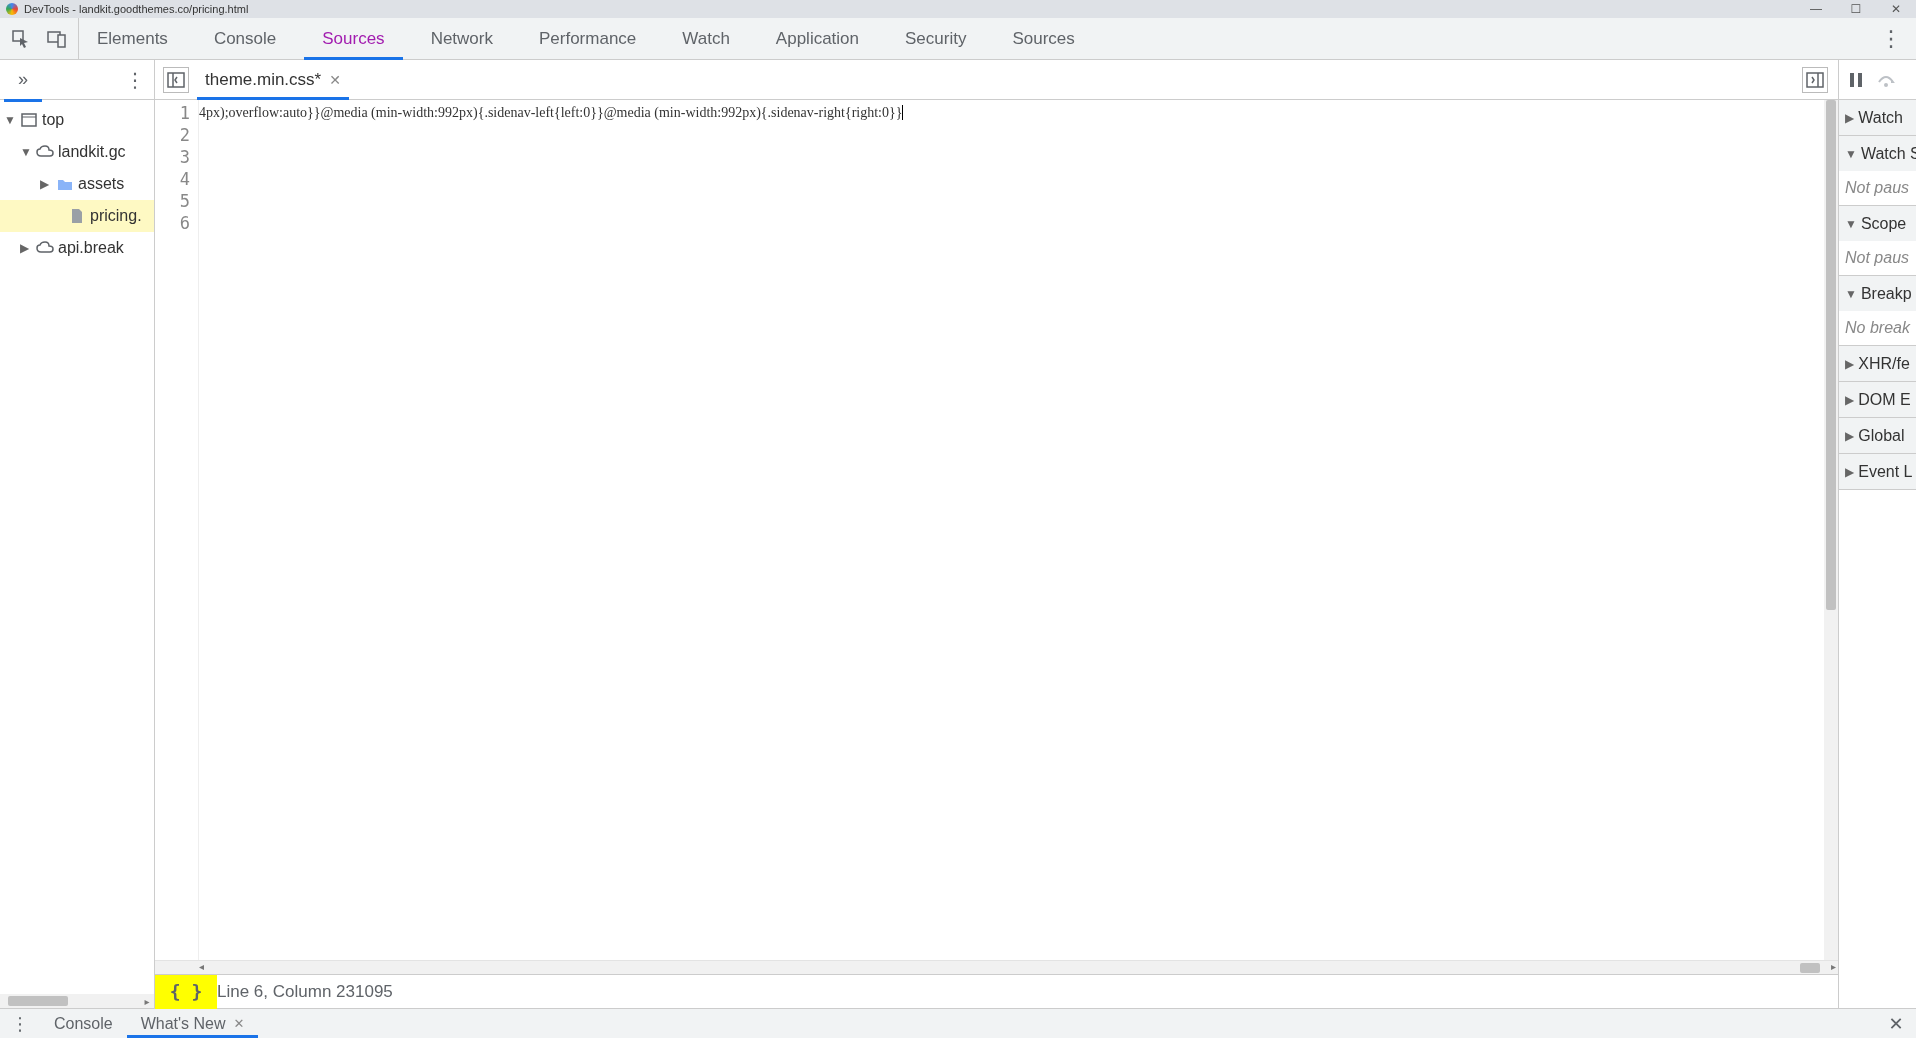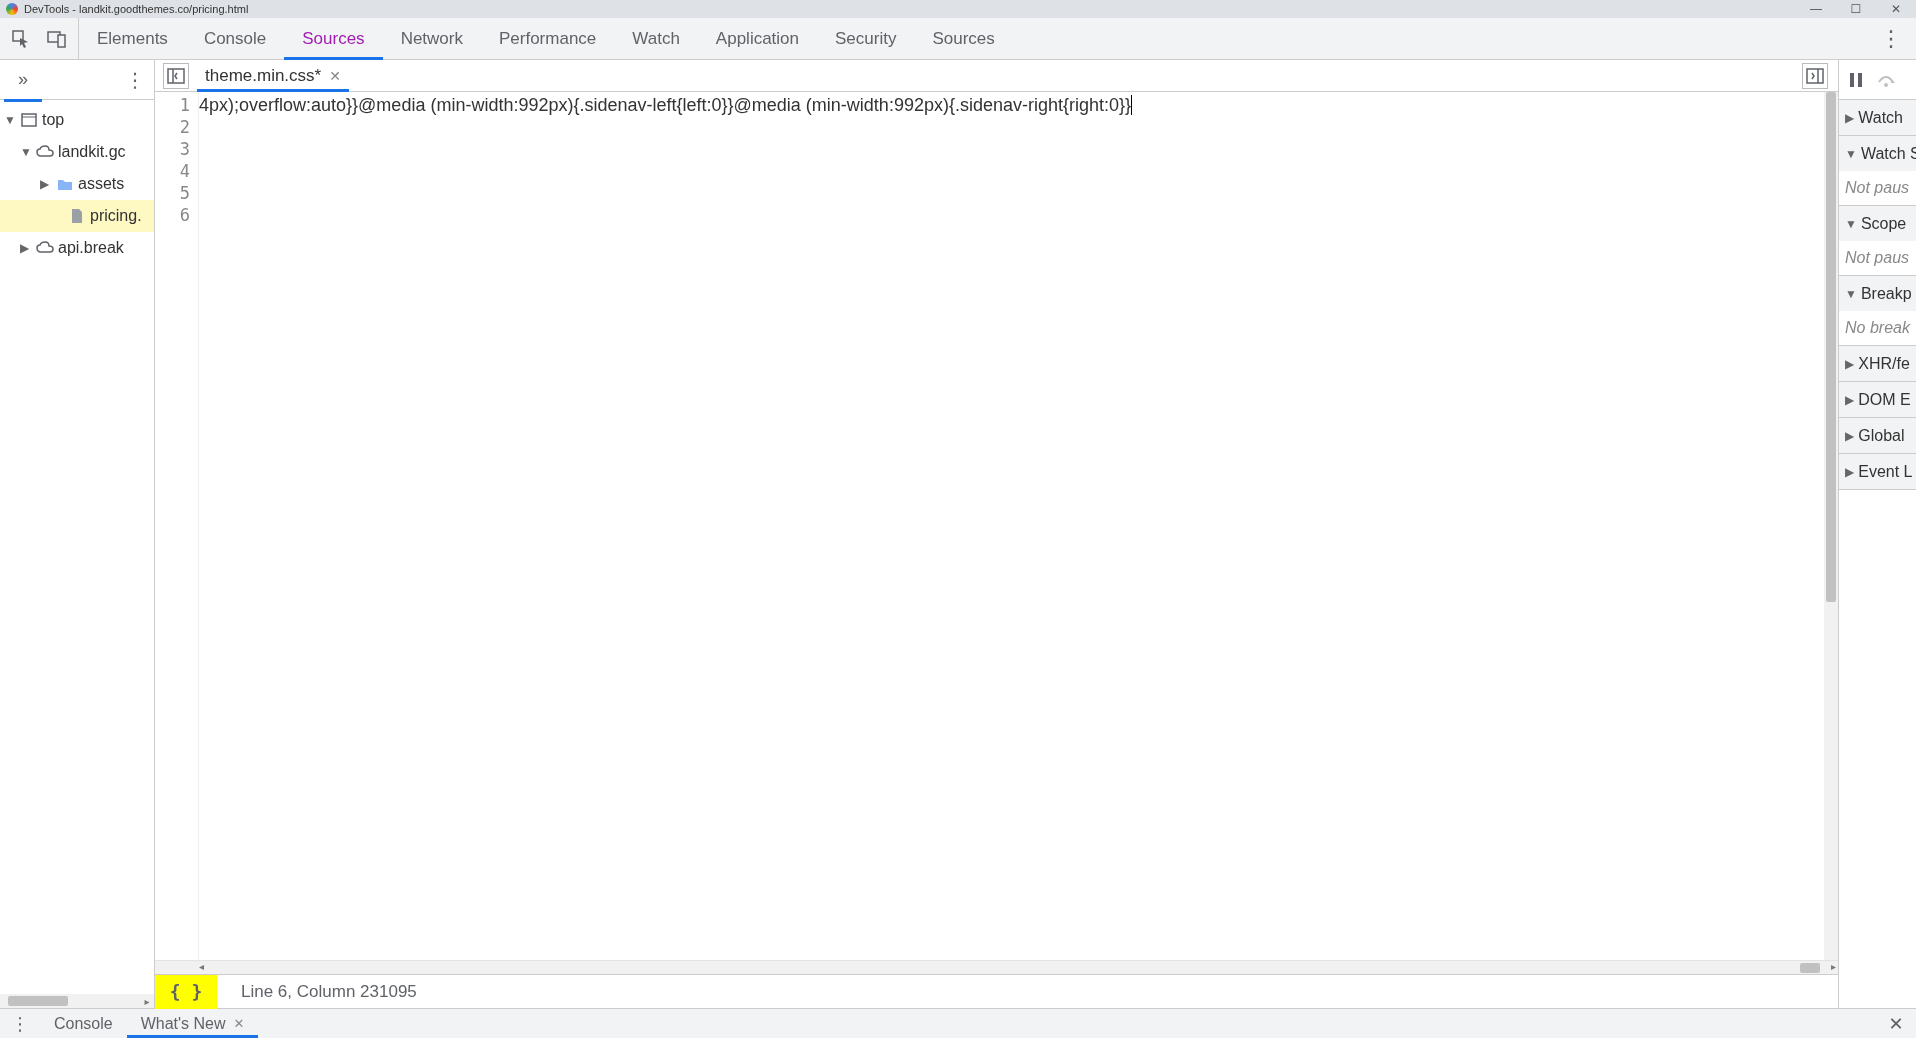--- a/index.html
+++ b/index.html
@@ -7,21 +7,21 @@
   
   
   .titlebar { height: 18px; background: #dee1e6; display: flex; align-items: center; padding: 0 6px; font-size: 11px; color: #333; position: relative; }
   .titlebar .favicon { width: 12px; height: 12px; border-radius: 50%; background: conic-gradient(#4285f4, #ea4335, #fbbc05, #34a853, #4285f4); margin-right: 6px; }
   .titlebar .win-controls { position: absolute; right: 0; top: 0; display: flex; height: 18px; }
   .titlebar .win-controls div { width: 40px; display: flex; align-items: center; justify-content: center; font-size: 12px; color: #555; }
   
   
   .main-toolbar { height: 42px; background: #f1f3f4; border-bottom: 1px solid #ccc; display: flex; align-items: stretch; }
   .main-toolbar .left-icons { display: flex; align-items: center; padding: 0 10px; gap: 14px; border-right: 1px solid #ccc; }
-  .main-toolbar .tabs { display: flex; align-items: stretch; }
+  .main-toolbar .tabs { display: flex; align-items: stretch; gap: 10px; }
   .main-toolbar .tab { display: flex; align-items: center; padding: 0 18px; font-size: 17px; color: #5f6368; cursor: pointer; position: relative; }
   .main-toolbar .tab.active { color: #a21caf; }
   .main-toolbar .tab.active::after { content: ""; position: absolute; bottom: -1px; left: 0; right: 0; height: 3px; background: #1a73e8; }
   .main-toolbar .right-icons { margin-left: auto; display: flex; align-items: center; padding-right: 14px; }
   
   .icon-btn { width: 22px; height: 22px; display: flex; align-items: center; justify-content: center; color: #5f6368; }
   
   
   .workspace { display: flex; height: calc(100% - 18px - 42px - 30px); }
   
@@ -34,43 +34,43 @@
   .tree-row { display: flex; align-items: center; height: 32px; padding-left: 4px; gap: 4px; }
   .tree-row .exp { width: 12px; font-size: 12px; color: #666; }
   .tree-row .ic { width: 18px; display: flex; align-items: center; justify-content: center; }
   .tree-row.selected { background: #fef9c3; }
   .nav-hscroll { height: 14px; background: #f1f1f1; position: relative; display: flex; align-items: center; }
   .nav-hscroll .thumb { position: absolute; left: 8px; width: 60px; height: 10px; background: #c1c1c1; border-radius: 2px; }
   .nav-hscroll .arrow { position: absolute; right: 0; width: 14px; text-align: center; font-size: 10px; color: #777; }
   
   
   .editor-area { flex: 1; display: flex; flex-direction: column; min-width: 0; }
-  .editor-tabs { height: 32px; border-bottom: 1px solid #ccc; display: flex; align-items: center; padding-left: 8px; gap: 8px; }
+  .editor-tabs { height: 40px; border-bottom: 1px solid #ccc; display: flex; align-items: center; padding-left: 8px; gap: 8px; }
   .editor-tabs .nav-icon { width: 26px; height: 26px; border: 1px solid #bbb; display: flex; align-items: center; justify-content: center; color: #5f6368; }
   .editor-tab { display: flex; align-items: center; gap: 8px; padding: 0 8px; height: 100%; position: relative; font-size: 17px; color: #333; }
   .editor-tab.active::after { content:""; position:absolute; bottom:-1px; left:0; right:0; height:3px; background:#1a73e8; }
   .editor-tab .close { color: #888; font-size: 14px; }
   .editor-tabs .right { margin-left: auto; display: flex; align-items: center; padding-right: 10px; }
   .snippet-icon { width: 26px; height: 26px; border: 1px solid #bbb; display: flex; align-items: center; justify-content: center; }
   
   .code-wrap { flex: 1; display: flex; position: relative; overflow: hidden; }
   .gutter { width: 44px; text-align: right; padding-right: 8px; padding-top: 2px; font-family: Menlo, Consolas, monospace; font-size: 17px; color: #888; background: #fff; border-right: 1px solid #eee; line-height: 22px; }
-  .code { flex: 1; font-family: Liberation Sans, sans-serif; font-size: 18px; color: #333; padding-top: 2px; line-height: 22px; white-space: pre; overflow: hidden; position: relative; }
+  .code { flex: 1; font-family: Liberation Serif, serif; font-size: 14px; color: #333; padding-top: 2px; line-height: 22px; white-space: pre; overflow: hidden; position: relative; }
   .code .caret { border-right: 1px solid #000; }
   .vscroll { width: 14px; background: #f1f1f1; position: relative; }
   .vscroll .thumb { position: absolute; top: 0; left: 2px; right: 2px; height: 510px; background: #c1c1c1; border-radius: 2px; }
   
   .editor-hscroll { height: 14px; background: #f1f1f1; position: relative; border-top: 1px solid #e3e3e3; }
   .editor-hscroll .la { position: absolute; left: 44px; font-size: 10px; color: #777; top: 0; }
   .editor-hscroll .thumb { position: absolute; right: 18px; width: 20px; height: 10px; top: 2px; background: #c1c1c1; border-radius: 2px; }
   .editor-hscroll .ra { position: absolute; right: 2px; font-size: 10px; color: #777; top: 0; }
   
   .status-bar { height: 34px; border-top: 1px solid #ccc; display: flex; align-items: center; }
   .pretty-btn { width: 62px; height: 34px; background: #ffff00; display: flex; align-items: center; justify-content: center; font-size: 18px; font-weight: bold; color: #5f6368; font-family: monospace; }
-  .cursor-pos { padding-left: 24px; font-size: 17px; color: #5f6368; }
+  .cursor-pos { padding-left: 0; font-size: 17px; color: #5f6368; }
   
   
   .debugger { width: 78px; border-left: 1px solid #ccc; display: flex; flex-direction: column; overflow: hidden; }
   .dbg-head { height: 40px; border-bottom: 1px solid #ccc; display: flex; align-items: center; justify-content: flex-start; gap: 14px; padding-left: 10px; color: #5f6368; font-size: 18px; }
   .dbg-section { border-bottom: 1px solid #ccc; }
   .dbg-section .hdr { height: 35px; background: #f1f3f4; display: flex; align-items: center; padding-left: 6px; font-size: 16px; color: #333; white-space: nowrap; overflow: hidden; }
   .dbg-section .hdr .tri { margin-right: 4px; font-size: 12px; color: #666; }
   .dbg-section .body { padding: 8px 6px; font-size: 16px; font-style: italic; color: #888; white-space: nowrap; overflow: hidden; }
   
   

